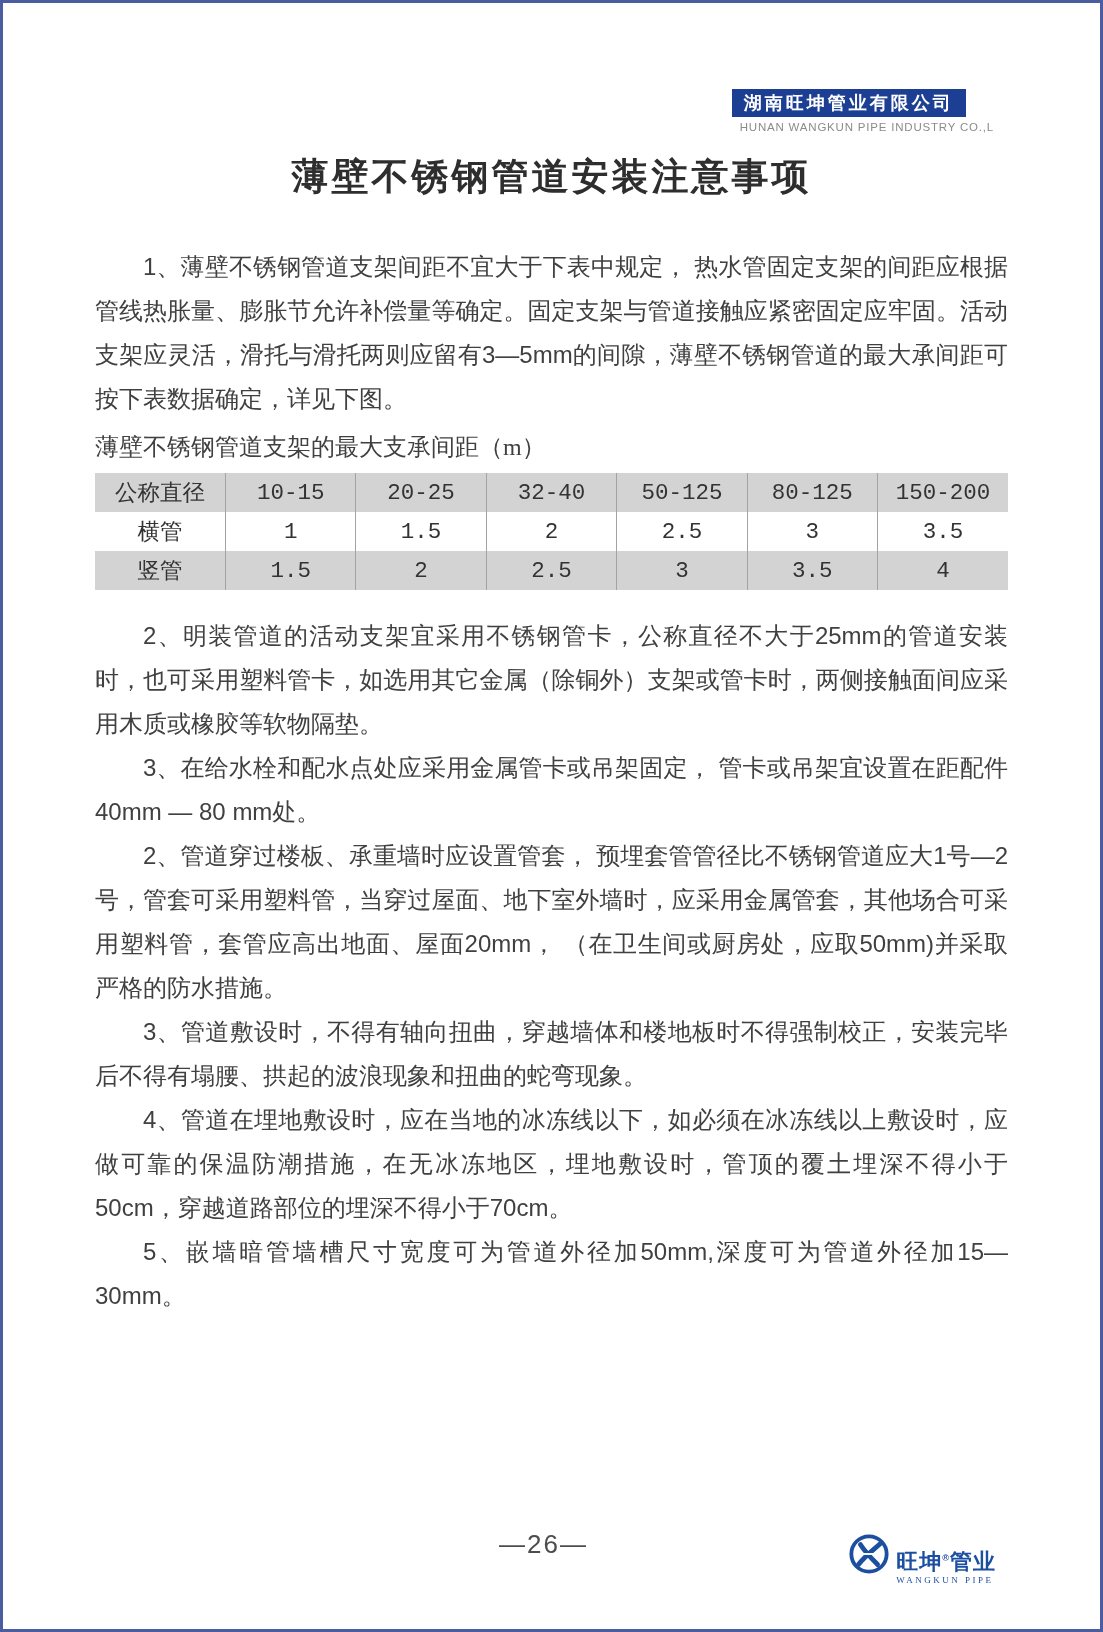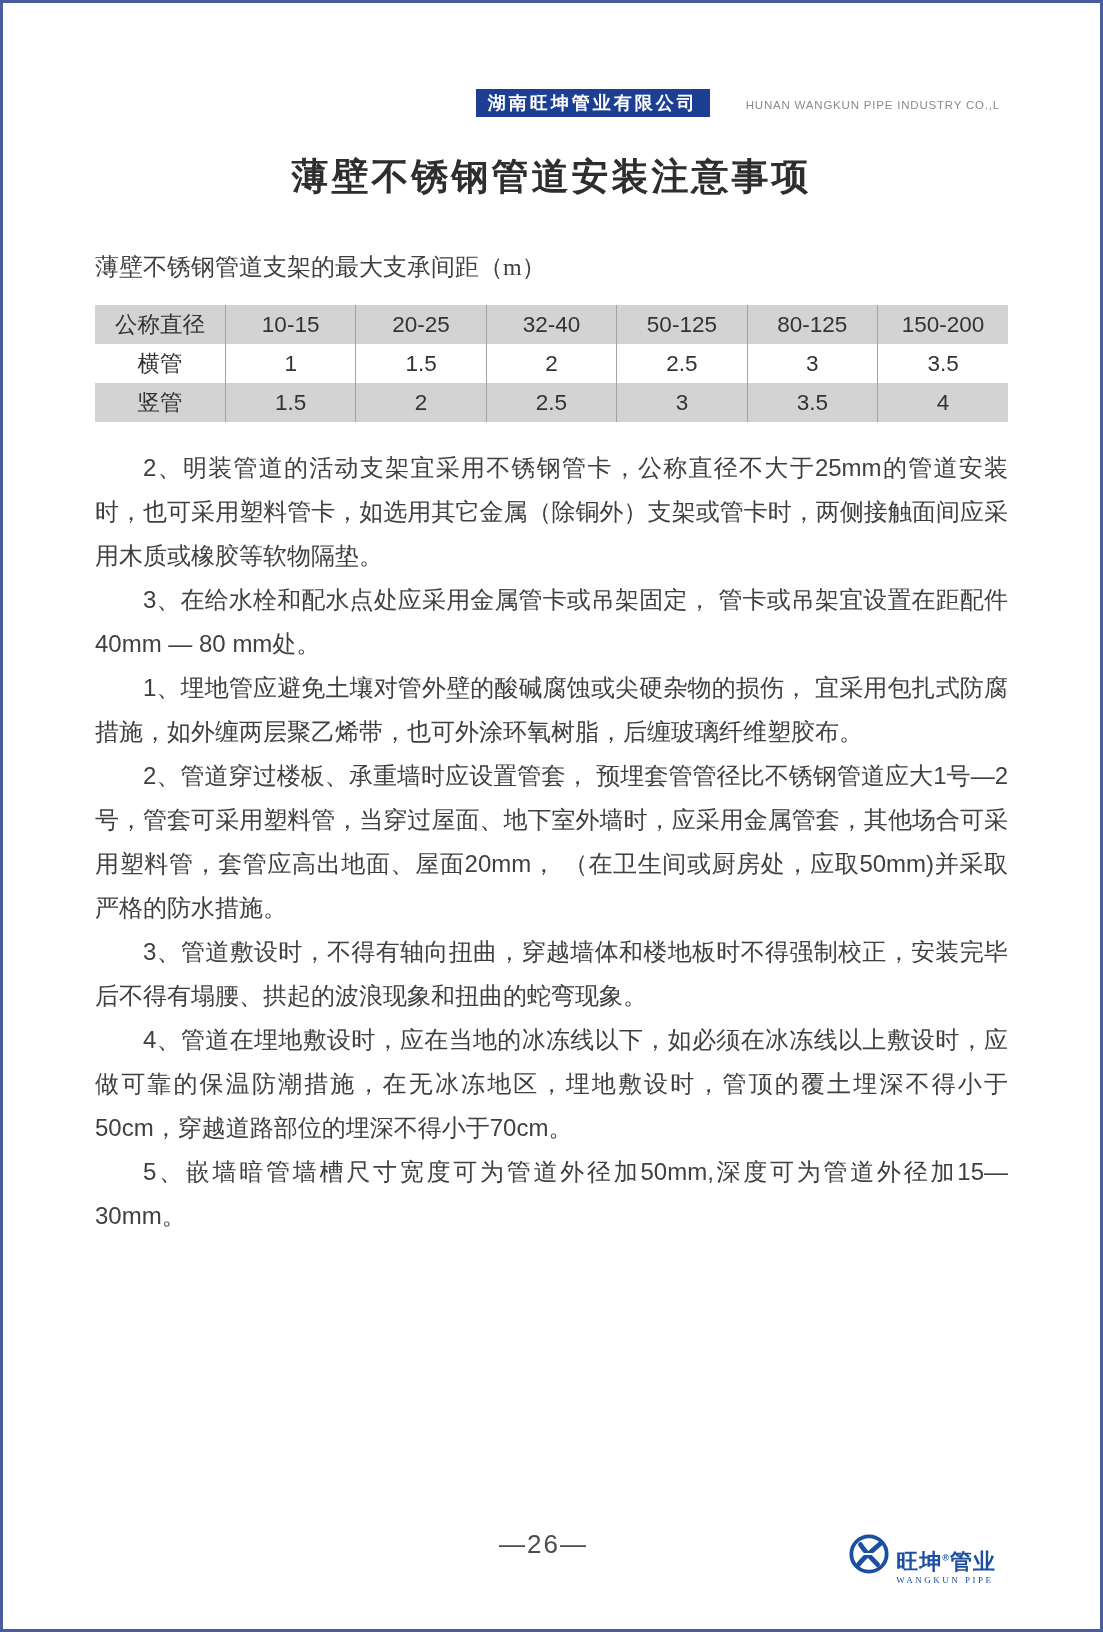--- a/index.html
+++ b/index.html
@@ -7,22 +7,22 @@
   .page{
     position:relative;
     width:1103px;height:1632px;
     box-sizing:border-box;
     border:3px solid #4a5d9e;
     background:#ffffff;
     overflow:hidden;
   }
   
   .header{
-    position:absolute;top:86px;right:100px;
-    display:flex;align-items:center;
+    position:absolute;top:86px;right:106px;
+    display:flex;flex-direction:column;align-items:center;
   }
   .header-bar{
     background:#1c3f93;color:#ffffff;
     font-size:18px;font-weight:bold;letter-spacing:3px;
     padding:3px 12px;line-height:22px;white-space:nowrap;
   }
   .header-en{
     color:#8b8b8b;font-size:11.5px;letter-spacing:0.8px;
     margin-top:4px;white-space:nowrap;padding-left:36px;
   }
@@ -41,22 +41,23 @@
     font-size:24px;color:#404040;line-height:44px;
     text-align:justify;text-indent:2em;margin:0;
   }
   .para.after-table{margin-top:20px;}
   .table-caption{
     font-size:24px;color:#404040;line-height:44px;
     margin:4px 0 0;text-indent:0;font-family:Liberation Serif, serif;
   }
   
   table.spacing{
-    width:100%;border-collapse:collapse;margin:16px 0 24px;
+    width:100%;border-collapse:collapse;margin:4px 0 24px;
     table-layout:fixed;
+    font-family:Liberation Mono, monospace;
   }
   table.spacing td{
     height:37px;text-align:center;vertical-align:middle;
     font-size:22.5px;color:#333333;
     border-right:1px solid #a3a3a3;
   }
   table.spacing td:last-child{border-right:none;}
   tr.row-gray td{background:#d3d3d3;}
   tr.row-white td{background:#ffffff;}
   
@@ -92,20 +93,21 @@
   <div class="header">
     <div class="header-bar">湖南旺坤管业有限公司</div>
     <div class="header-en">HUNAN WANGKUN PIPE INDUSTRY CO.,L</div>
   </div>
 
   <div class="content">
 
     <h1 class="title">薄壁不锈钢管道安装注意事项</h1>
 
 
+    <p class="para">1、薄壁不锈钢管道支架间距不宜大于下表中规定， 热水管固定支架的间距应根据管线热胀量、膨胀节允许补偿量等确定。固定支架与管道接触应紧密固定应牢固。活动支架应灵活，滑托与滑托两则应留有3—5mm的间隙，薄壁不锈钢管道的最大承间距可按下表数据确定，详见下图。</p>
 
     <p class="para table-caption">薄壁不锈钢管道支架的最大支承间距（m）</p>
 
     <table class="spacing">
       <tbody>
         <tr class="row-gray">
           <td>公称直径</td>
           <td>10-15</td>
           <td>20-25</td>
           <td>32-40</td>
@@ -131,21 +133,20 @@
           <td>3.5</td>
           <td>4</td>
         </tr>
       </tbody>
     </table>
 
     <p class="para after-table">2、明装管道的活动支架宜采用不锈钢管卡，公称直径不大于25mm的管道安装时，也可采用塑料管卡，如选用其它金属（除铜外）支架或管卡时，两侧接触面间应采用木质或橡胶等软物隔垫。</p>
     <p class="para">3、在给水栓和配水点处应采用金属管卡或吊架固定， 管卡或吊架宜设置在距配件40mm — 80 mm处。</p>
 
 
-    <p class="para">1、埋地管应避免土壤对管外壁的酸碱腐蚀或尖硬杂物的损伤， 宜采用包扎式防腐措施，如外缠两层聚乙烯带，也可外涂环氧树脂，后缠玻璃纤维塑胶布。</p>
     <p class="para">2、管道穿过楼板、承重墙时应设置管套， 预埋套管管径比不锈钢管道应大1号—2号，管套可采用塑料管，当穿过屋面、地下室外墙时，应采用金属管套，其他场合可采用塑料管，套管应高出地面、屋面20mm， （在卫生间或厨房处，应取50mm)并采取严格的防水措施。</p>
     <p class="para">3、管道敷设时，不得有轴向扭曲，穿越墙体和楼地板时不得强制校正，安装完毕后不得有塌腰、拱起的波浪现象和扭曲的蛇弯现象。</p>
     <p class="para">4、管道在埋地敷设时，应在当地的冰冻线以下，如必须在冰冻线以上敷设时，应做可靠的保温防潮措施，在无冰冻地区，埋地敷设时，管顶的覆土埋深不得小于50cm，穿越道路部位的埋深不得小于70cm。</p>
     <p class="para">5、嵌墙暗管墙槽尺寸宽度可为管道外径加50mm,深度可为管道外径加15—30mm。</p>
 
   </div>
 
   <div class="footer">
     <div class="page-number">—26—</div>
 

